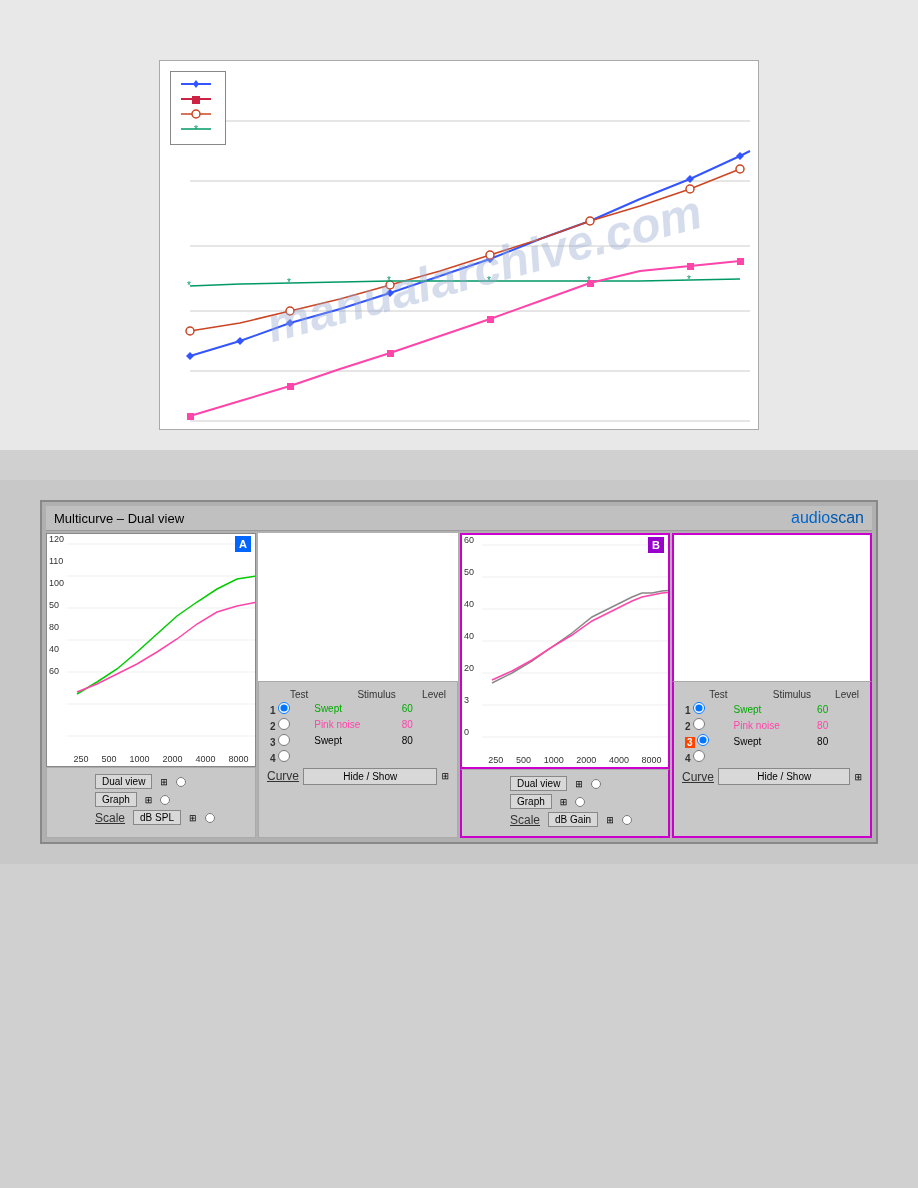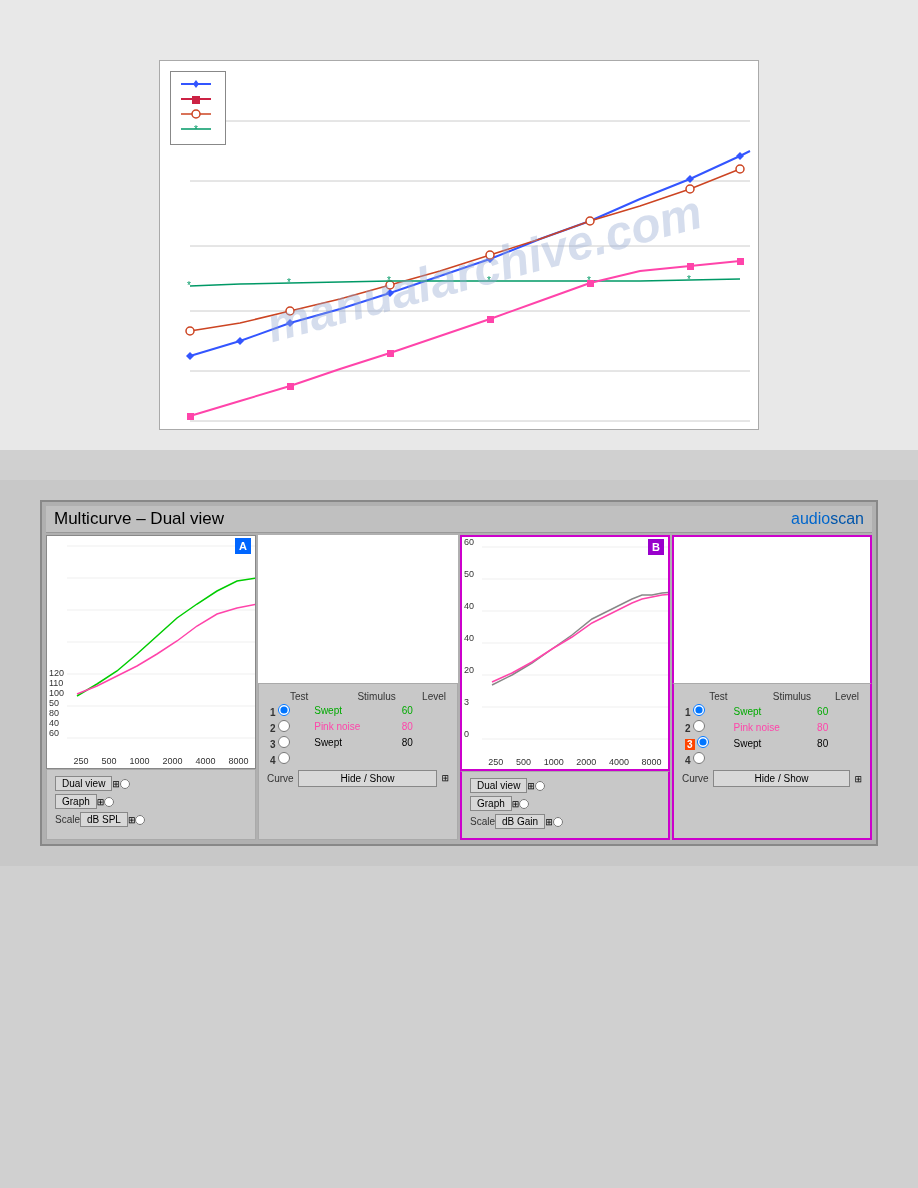--- a/index.html
+++ b/index.html
@@ -82,21 +82,21 @@
       display: flex;
       justify-content: space-between;
       align-items: center;
       background: #c0c0c0;
       padding: 3px 8px;
       border-bottom: 1px solid #999;
       margin-bottom: 2px;
     }
 
     .dual-view-title {
-      font-size: 17px;
+      font-size: 13px;
       font-weight: normal;
     }
 
     .audioscan-brand {
       font-size: 16px;
       font-weight: normal;
       color: #333;
     }
 
     .audioscan-brand span {
@@ -153,42 +153,44 @@
 
     .control-panel.right {
       border: 2px solid #cc00cc;
       border-top: 1px solid #aaa;
     }
 
     .control-row {
       display: flex;
       align-items: center;
       margin-bottom: 3px;
-      gap: 0;
+      gap: 8px;
+      margin-left: 40px;
     }
 
     .ctrl-btn {
       background: #d8d8d8;
       border: 1px solid #888;
       padding: 1px 6px;
       font-size: 10px;
       cursor: pointer;
       white-space: nowrap;
     }
 
     .ctrl-radio {
       width: 10px;
       height: 10px;
       cursor: pointer;
     }
 
     .ctrl-label {
-      font-size: 10px;
+      font-size: 12px;
       color: #333;
       white-space: nowrap;
+      text-decoration: underline;
     }
 
     .test-table {
       width: 100%;
       border-collapse: collapse;
       font-size: 10px;
     }
 
     .test-table th {
       text-align: right;
@@ -326,21 +328,21 @@
         <span>audio</span><span style="color:#0055aa">scan</span>
       </span>
     </div>
 
     <div class="dual-charts-row">
 
       <div style="flex:1; display:flex; flex-direction:column;">
         <div class="chart-panel">
           <div class="chart-label">A</div>
 
-          <div style="position:absolute; left:2px; top:0; bottom:30px; display:flex; flex-direction:column; justify-content:flex-end; font-size:9px; color:#333;">
+          <div style="position:absolute; left:2px; top:0; bottom:30px; display:flex; flex-direction:column; justify-content:flex-start; font-size:9px; color:#333;gap:12px;">
             <span>120</span>
             <span>110</span>
             <span>100</span>
             <span>50</span>
             <span>80</span>
             <span>40</span>
             <span>60</span>
           </div>
 
           <svg style="width:100%; height:220px; display:block; margin-left:20px; width:calc(100% - 20px);">

